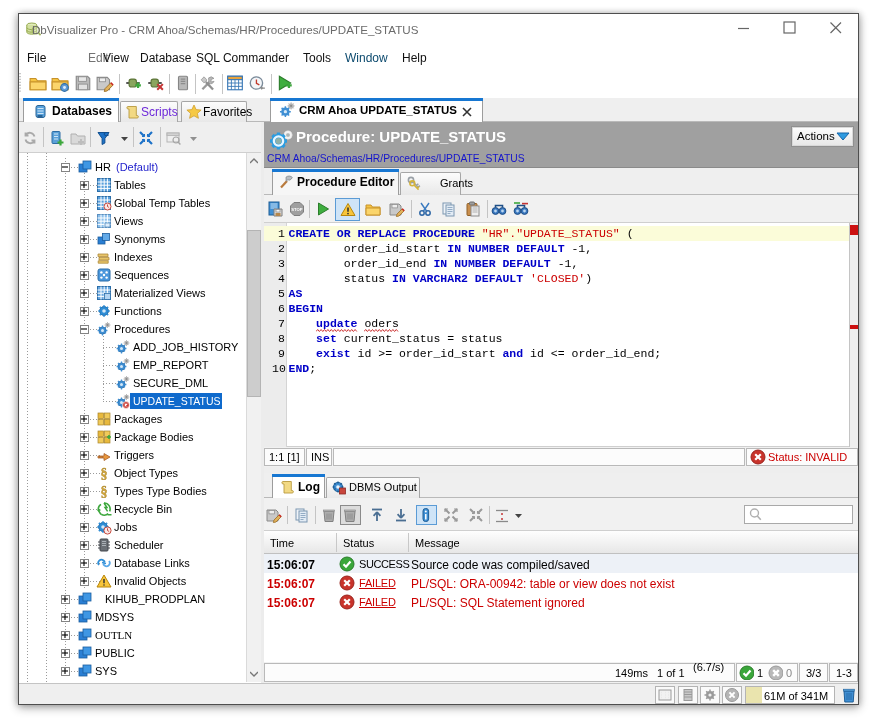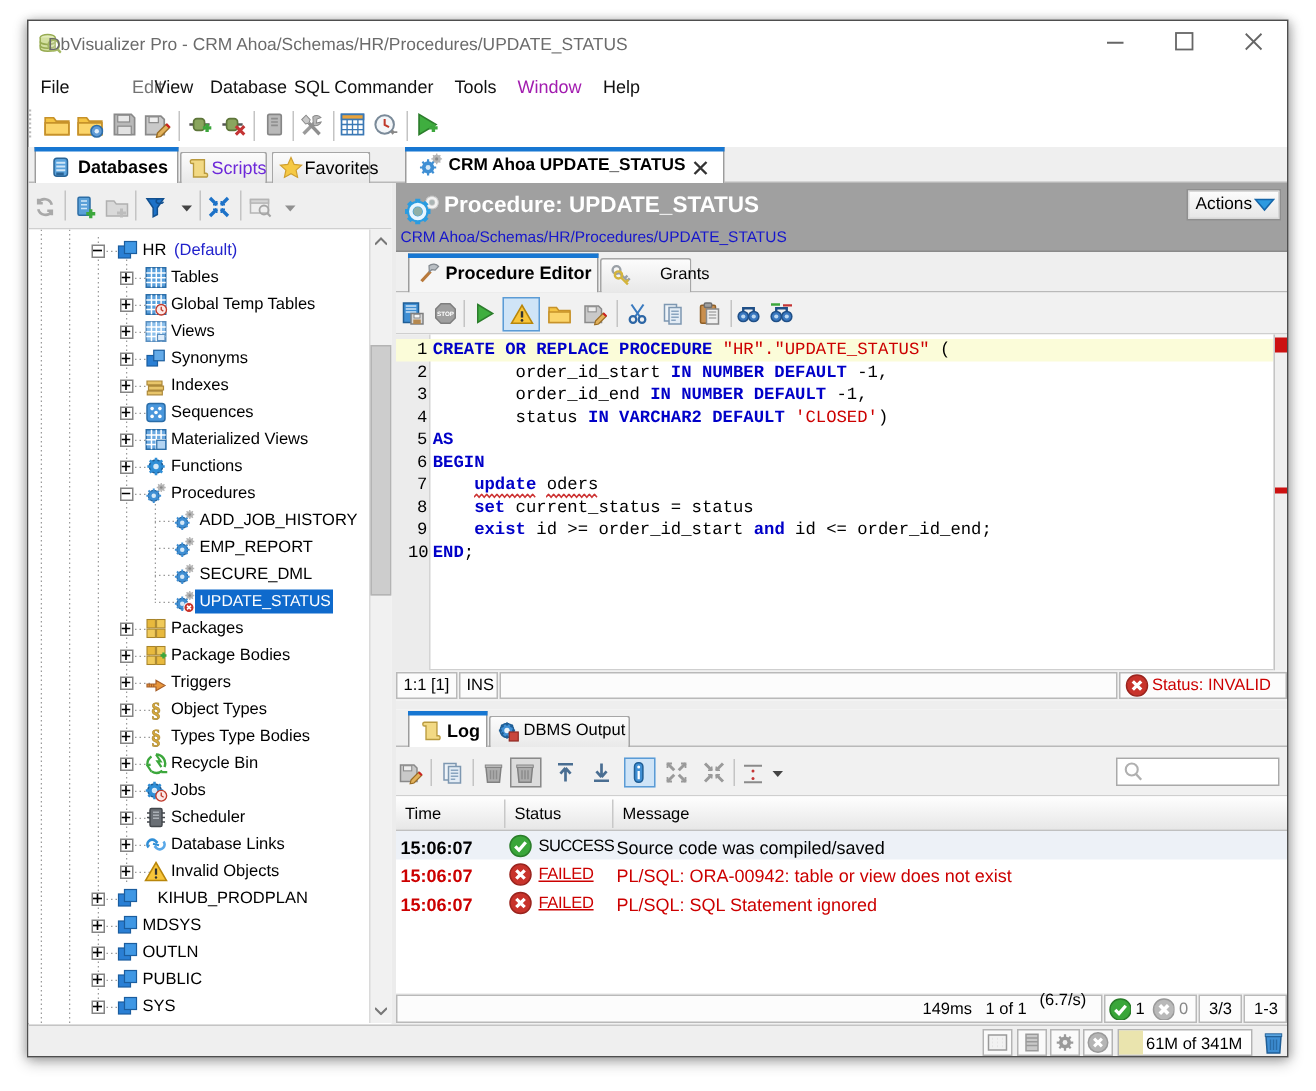--- a/index.html
+++ b/index.html
@@ -24,21 +24,21 @@
   </svg>
 <svg class="abs" style="left:829px;top:21px" width="14" height="14" viewBox="0 0 14 14">
     <path d="M1.5 1.5 L12 12 M12 1.5 L1.5 12" stroke="#666" stroke-width="1.2"></path>
   </svg>
 <div class="txt" style="left:27px;top:51px;font-size:12px;color:#111;">File</div>
 <div class="txt" style="left:67px;top:51px;font-size:12px;color:#737373;margin-left:21px;">Edit</div>
 <div class="txt" style="left:103px;top:51px;font-size:12px;color:#111;">View</div>
 <div class="txt" style="left:140px;top:51px;font-size:12px;color:#111;">Database</div>
 <div class="txt" style="left:196px;top:51px;font-size:12px;color:#111;">SQL Commander</div>
 <div class="txt" style="left:303px;top:51px;font-size:12px;color:#111;">Tools</div>
-<div class="txt" style="left:345px;top:51px;font-size:12px;color:#a21caf;">Window</div>
+<div class="txt" style="left:345px;top:51px;font-size:12px;color:#0c4a6e;">Window</div>
 <div class="txt" style="left:402px;top:51px;font-size:12px;color:#111;">Help</div>
 <svg class="abs" style="left:18px;top:72px" width="5" height="22" viewBox="0 0 5 22">
     <path d="M2 1 v20" stroke="#bbb" stroke-width="1.6" stroke-dasharray="1.3 1.6"></path>
   </svg>
 <svg class="abs" style="left:29px;top:74px" width="18" height="18" viewBox="0 0 16 16">
     <path d="M1 4 h5 l1.5 2 H15 v8 H1 z" fill="#f5c443" stroke="#c7922a" stroke-width="1"></path>
     <path d="M1 7 h14 v7 H1 z" fill="#fbd56b" stroke="#c7922a" stroke-width="1"></path>
   </svg>
 <svg class="abs" style="left:51px;top:74px" width="18" height="18" viewBox="0 0 16 16">
     <path d="M1 4 h5 l1.5 2 H15 v8 H1 z" fill="#f5c443" stroke="#c7922a" stroke-width="1"></path>
@@ -589,21 +589,21 @@
 <svg class="abs" style="left:62.0px;top:634.3px" width="6" height="2" viewBox="0 0 6 2">
     <path d="M0 1 h6" stroke="#000" stroke-width="1.1"></path>
   </svg>
 <svg class="abs" style="left:64.0px;top:632.3px" width="2" height="6" viewBox="0 0 2 6">
     <path d="M1 0 v6" stroke="#000" stroke-width="1.1"></path>
   </svg>
 <svg class="abs" style="left:77px;top:627.3px" width="16" height="16" viewBox="0 0 16 16">
     <rect x="2" y="5" width="8" height="8" fill="#2a7fd4" stroke="#1b5d9e" stroke-width=".8"></rect>
     <rect x="6" y="2" width="8" height="8" fill="#3f97e4" stroke="#1b5d9e" stroke-width=".8"></rect>
   </svg>
-<div class="txt" style="left:95px;top:628.8px;font-size:11px;color:#000;">OUTLN</div>
+<div class="txt" style="left:95px;top:628.8px;font-size:11px;color:#000;font-family:Liberation Serif, serif;">OUTLN</div>
 <svg class="abs" style="left:65px;top:652.8px" width="16" height="1" viewBox="0 0 16 1">
     <path d="M0 .5 H16" stroke="#9a9a9a" stroke-width="1" stroke-dasharray="1 2"></path>
   </svg>
 <div class="abs" style="left:60.5px;top:648.8px;width:9px;height:9px;background:#fff;border:1px solid #848484;"></div>
 <svg class="abs" style="left:62.0px;top:652.3px" width="6" height="2" viewBox="0 0 6 2">
     <path d="M0 1 h6" stroke="#000" stroke-width="1.1"></path>
   </svg>
 <svg class="abs" style="left:64.0px;top:650.3px" width="2" height="6" viewBox="0 0 2 6">
     <path d="M1 0 v6" stroke="#000" stroke-width="1.1"></path>
   </svg>

